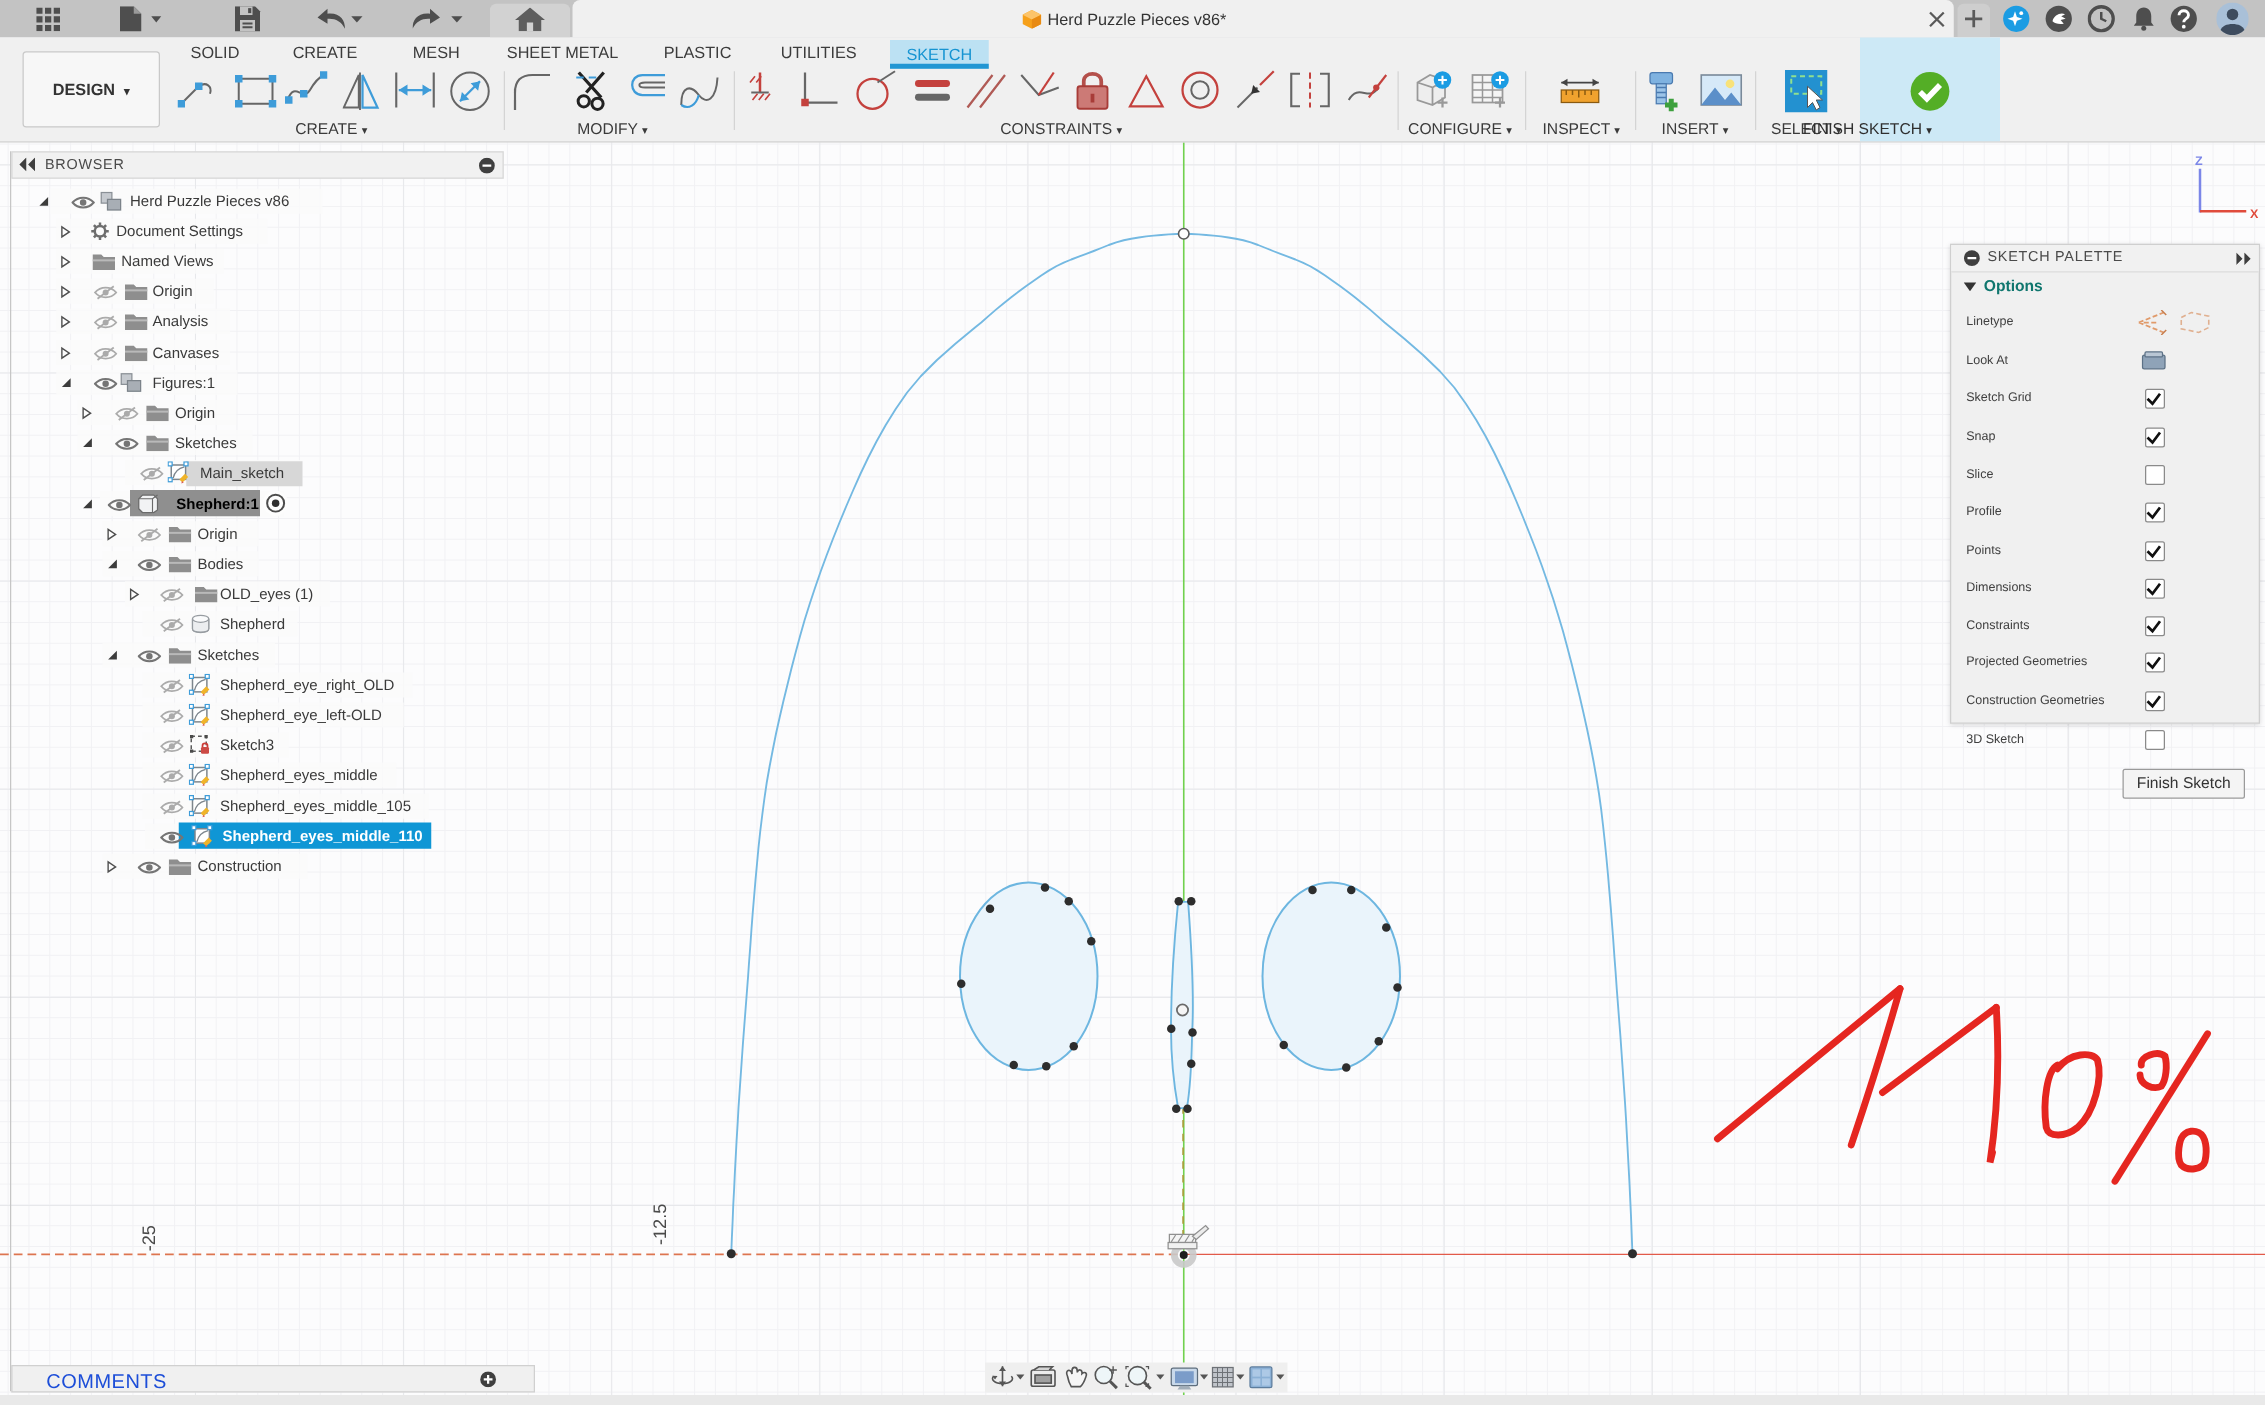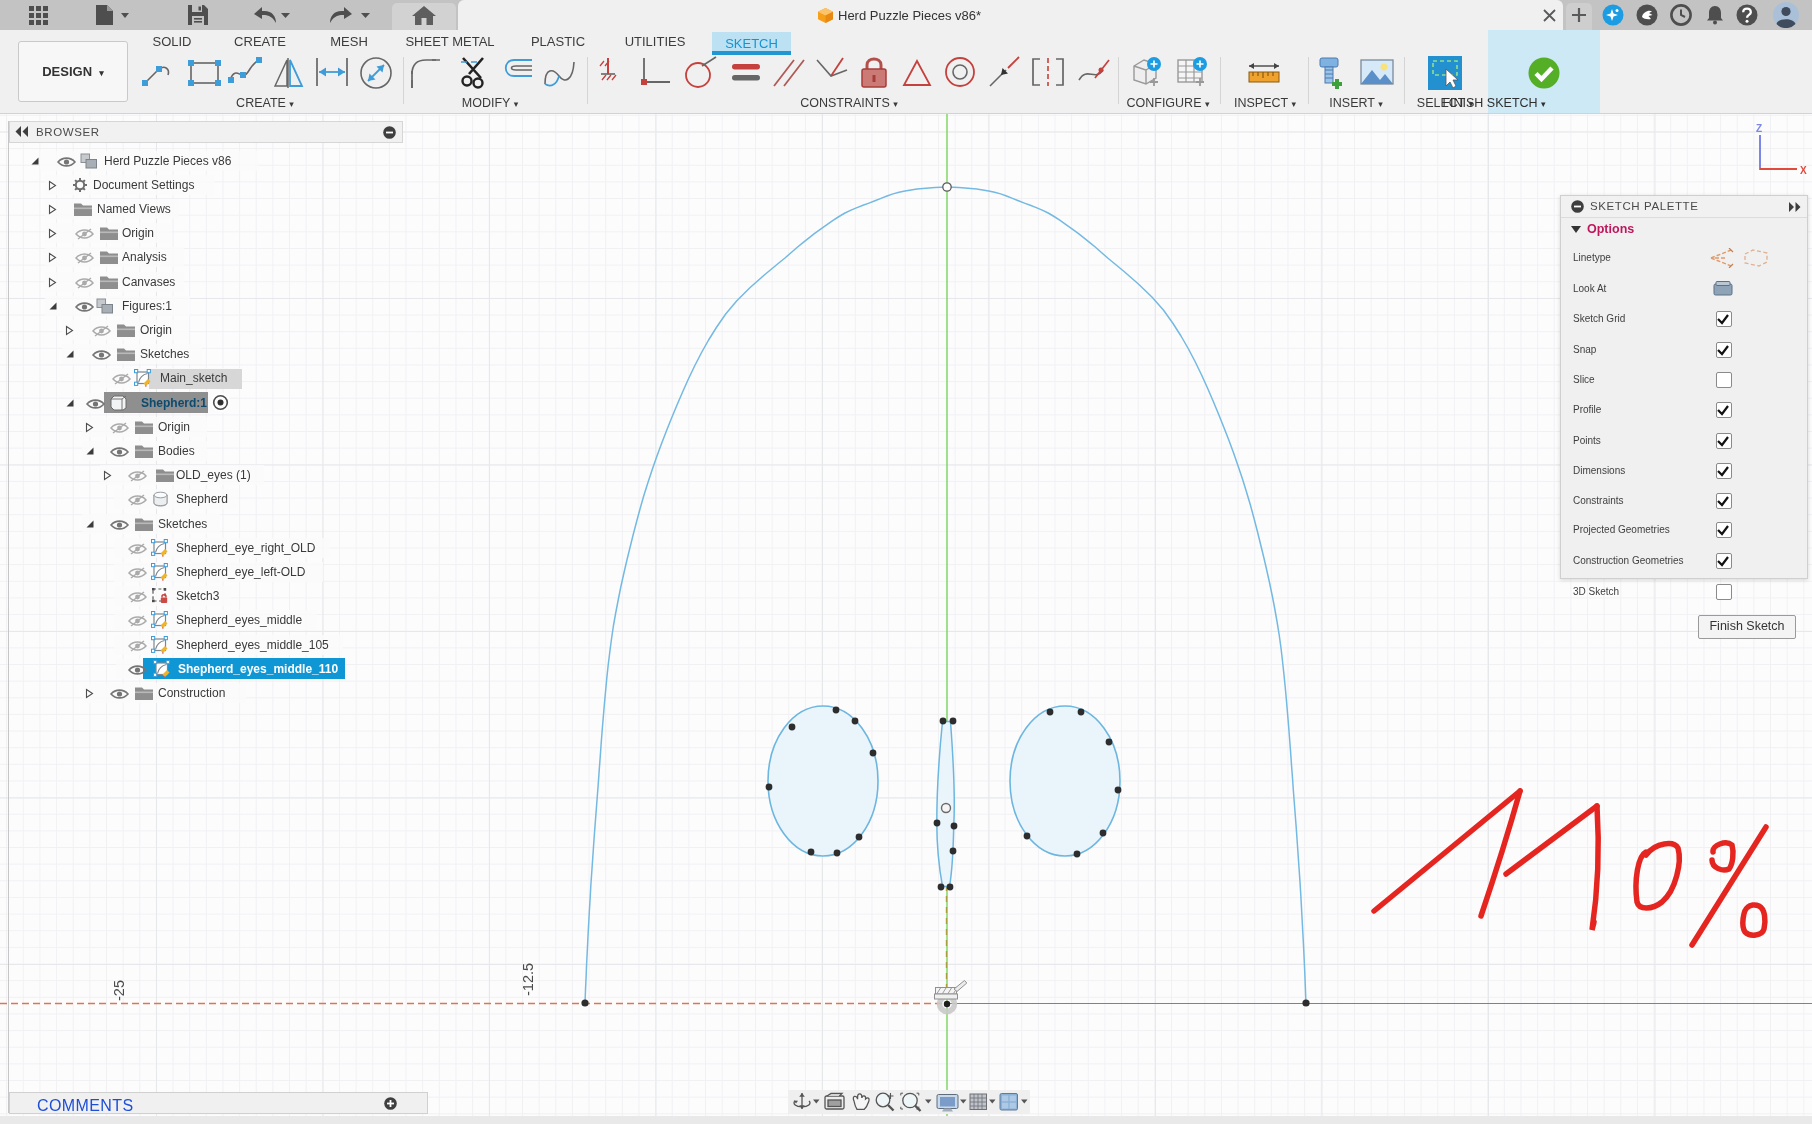--- a/index.html
+++ b/index.html
@@ -589,21 +589,21 @@
       <path d="M8.5 1.5 L8.5 8.5 L1.5 8.5 Z" fill="#3c3c3c"></path>
     </svg>
 <svg class="abs" style="left:86px;top:397.5px" width="19" height="12">
       <path d="M1 6 C5.5 0.8 13.5 0.8 18 6 C13.5 11.2 5.5 11.2 1 6 Z" fill="none" stroke="#757575" stroke-width="1.6"></path>
       <circle cx="9.5" cy="6" r="2.6" fill="#757575"></circle>
     </svg>
 <svg class="abs" style="left:110px;top:394.5px" width="17" height="16">
       <path d="M4 1 L13 1 L16 4 L16 13 L13 15 L4 15 L1 12 L1 4 Z" fill="#f2f3f4" stroke="#6a6a6a" stroke-width="1"></path>
       <path d="M1 4 L12 4 L12 15 M12 4 L16 1" stroke="#6a6a6a" stroke-width="0.9" fill="none"></path>
     </svg>
-<div class="trow abs" style="left:141px;top:395.5px;color:#0c4a6e;font-weight:bold;height:14px">Shepherd:1</div>
+<div class="trow abs" style="left:141px;top:395.5px;color:#000000;font-weight:bold;height:14px">Shepherd:1</div>
 <svg class="abs" style="left:210px;top:392.0px" width="21" height="21">
       <circle cx="10.5" cy="10.5" r="10" fill="#fdfdfd"></circle>
       <circle cx="10.5" cy="10.5" r="6.8" fill="none" stroke="#4c4c4c" stroke-width="1.6"></circle>
       <circle cx="10.5" cy="10.5" r="3" fill="#2f2f2f"></circle>
     </svg>
 <div class="trbg abs" style="left:82px;top:414.7px;width:125px"></div>
 <svg class="abs" style="left:85px;top:421.7px" width="9" height="11">
       <path d="M1.5 1.5 L7.5 5.5 L1.5 9.5 Z" fill="#fcfcfc" stroke="#4e4e4e" stroke-width="1.1"></path>
     </svg>
 <svg class="abs" style="left:110px;top:421.7px" width="19" height="12">
@@ -783,21 +783,21 @@
       <circle cx="6.5" cy="6.5" r="6.3" fill="#3f3f3f"></circle>
       <rect x="3" y="5.6" width="7" height="1.8" fill="#fff"></rect>
     </svg>
  <div class="abs" style="left:29px;top:4px;font-size:11.5px;color:#4a4a4a;letter-spacing:0.6px">SKETCH PALETTE</div>
  <svg class="abs" style="left:228px;top:6px" width="13" height="10">
       <path d="M0 0 L0 10 L5 5 Z M6.5 0 L6.5 10 L11.5 5 Z" fill="#3e3e3e"></path>
     </svg>
  <svg class="abs" style="left:10px;top:29px" width="10" height="9">
       <path d="M0 1 L10 1 L5 8 Z" fill="#333"></path>
     </svg>
- <div class="abs" style="left:26px;top:26px;font-size:12.5px;font-weight:bold;color:#be185d">Options</div>
+ <div class="abs" style="left:26px;top:26px;font-size:12.5px;font-weight:bold;color:#0f766e">Options</div>
  <div class="prow abs" style="top:56px">Linetype</div>
  <svg class="abs" style="left:148px;top:52px" width="26" height="20">
       <path d="M2 10 L22 2 M2 10 L22 18 M6 10 L17 10" stroke="#e09a6a" stroke-width="1.4" stroke-dasharray="4 2"></path>
       <path d="M20 0 L24 4 M20 20 L24 16" stroke="#c87f4f" stroke-width="1.2"></path>
     </svg>
  <svg class="abs" style="left:182px;top:52px" width="26" height="20">
       <path d="M2 6 L10 2 L24 5 L24 14 L16 18 L2 15 Z" stroke="#e0b090" stroke-width="1.3" fill="none" stroke-dasharray="4 2.5"></path>
     </svg>
  <div class="prow abs" style="top:87px">Look At</div>
  <svg class="abs" style="left:152px;top:84px" width="20" height="16">

